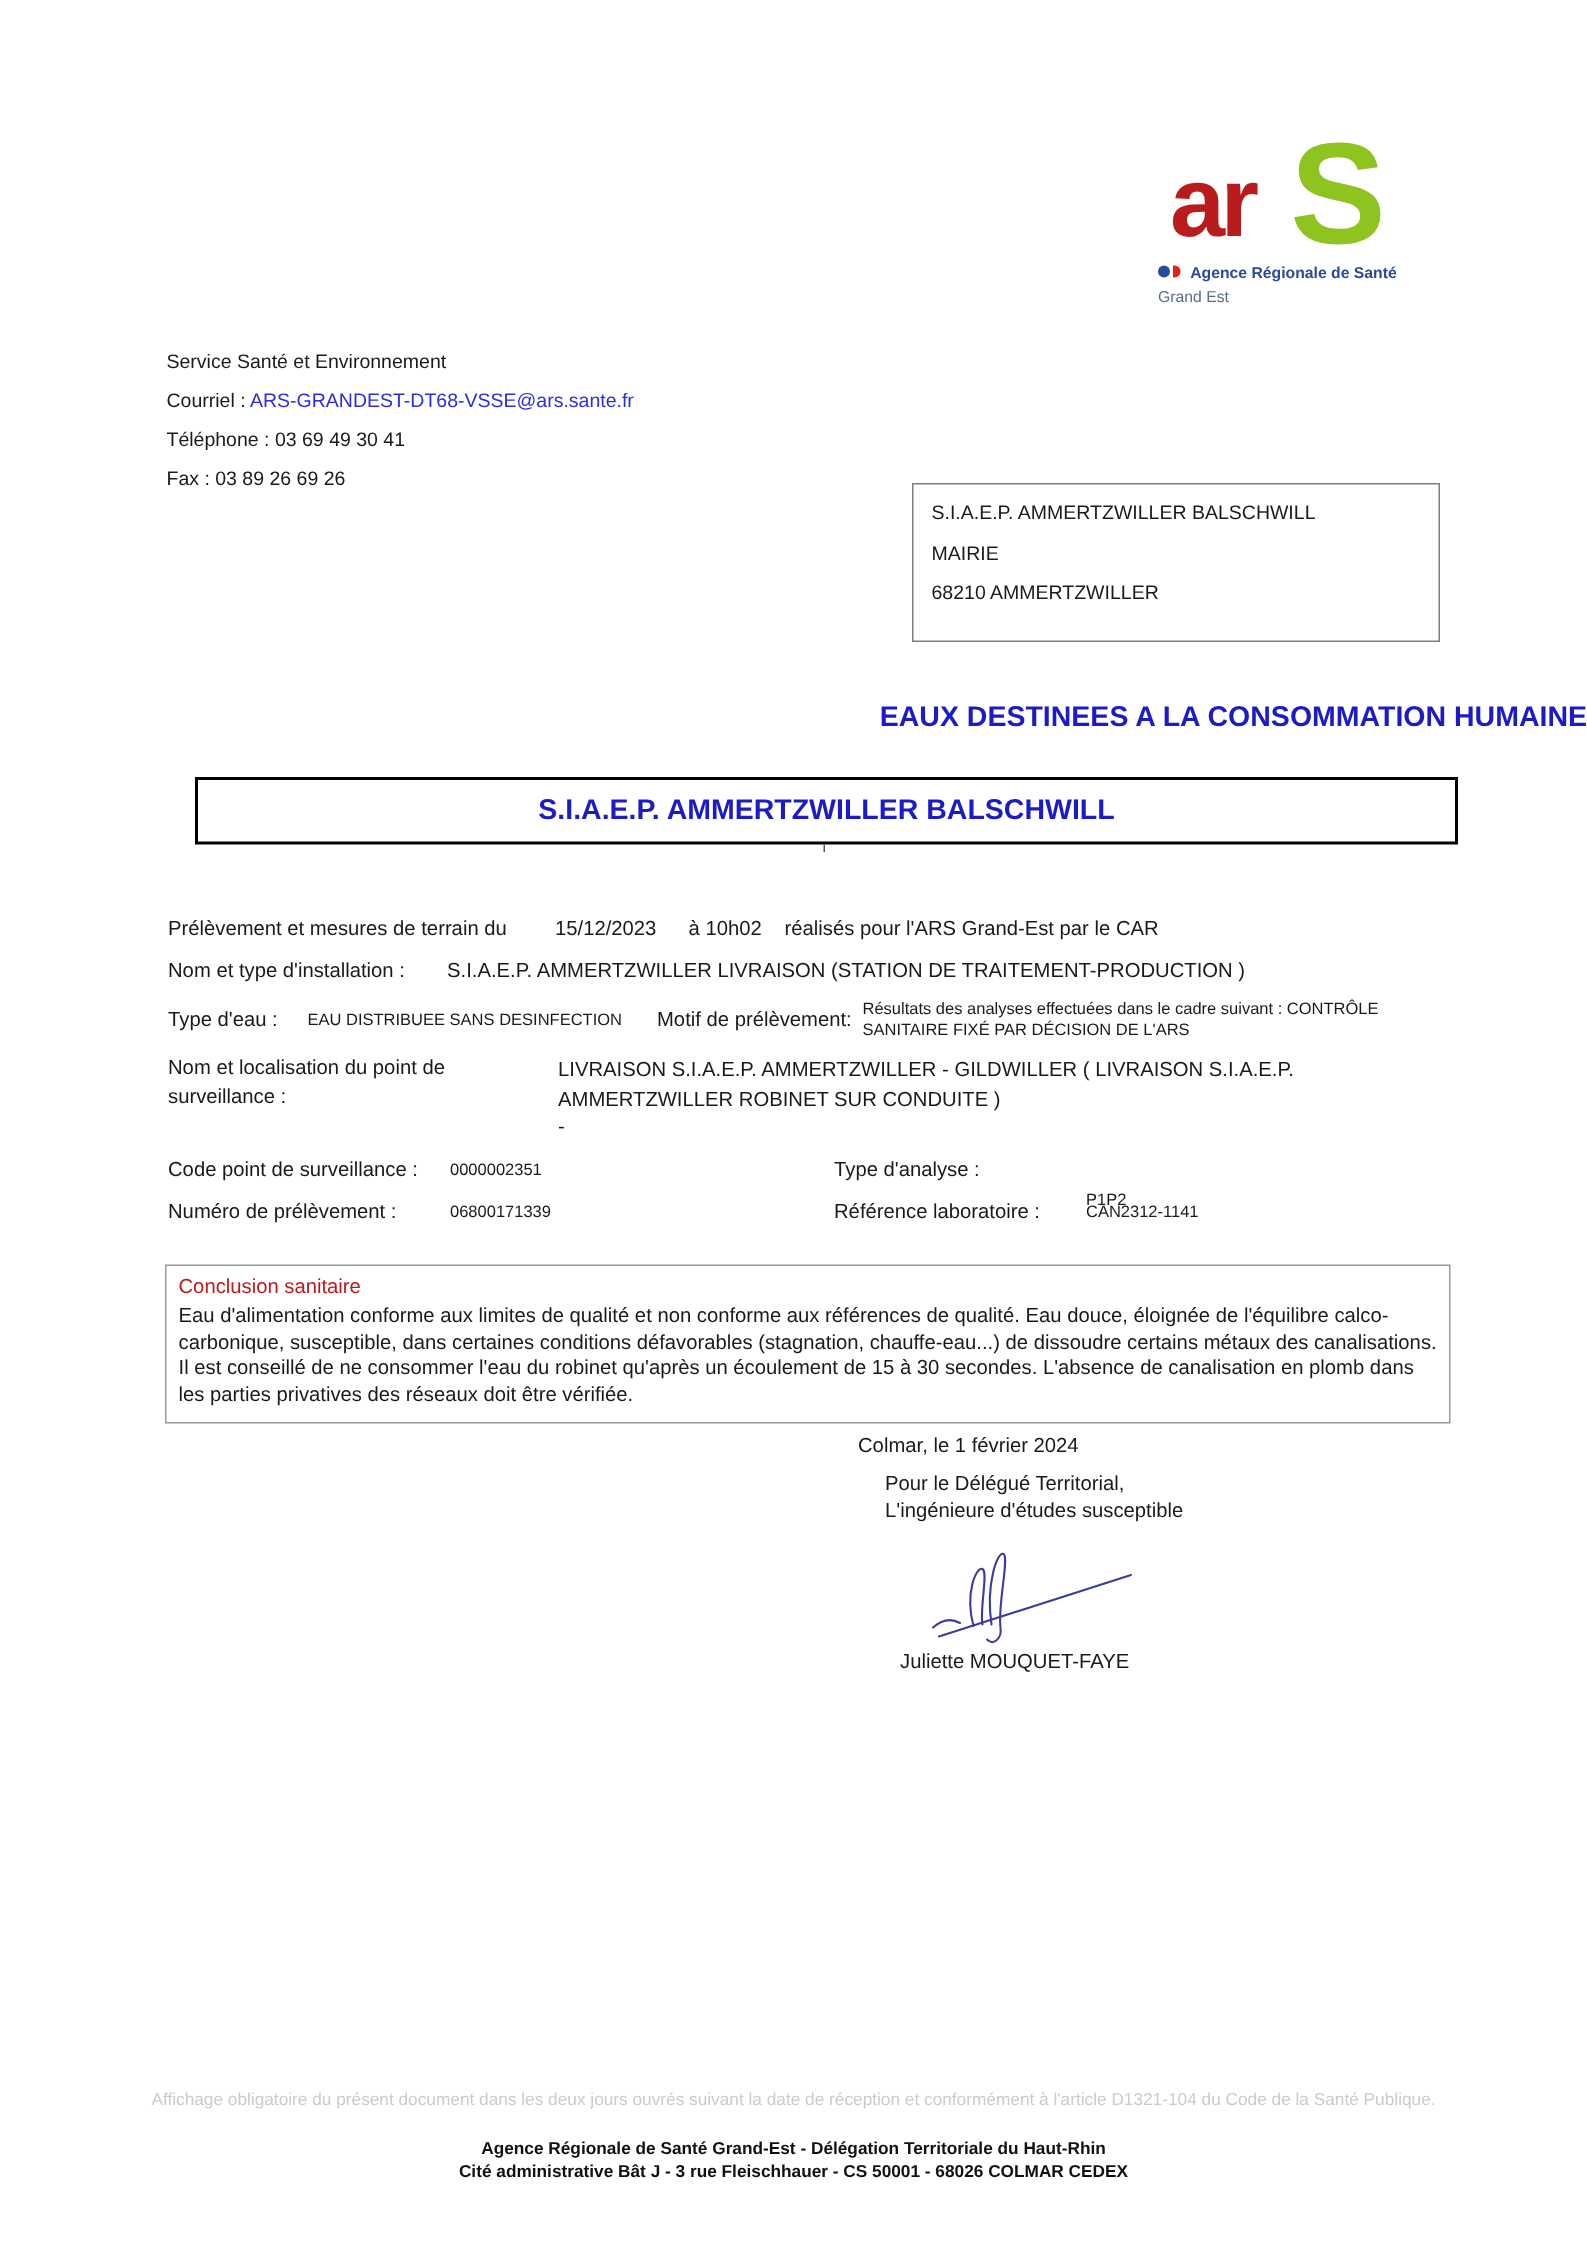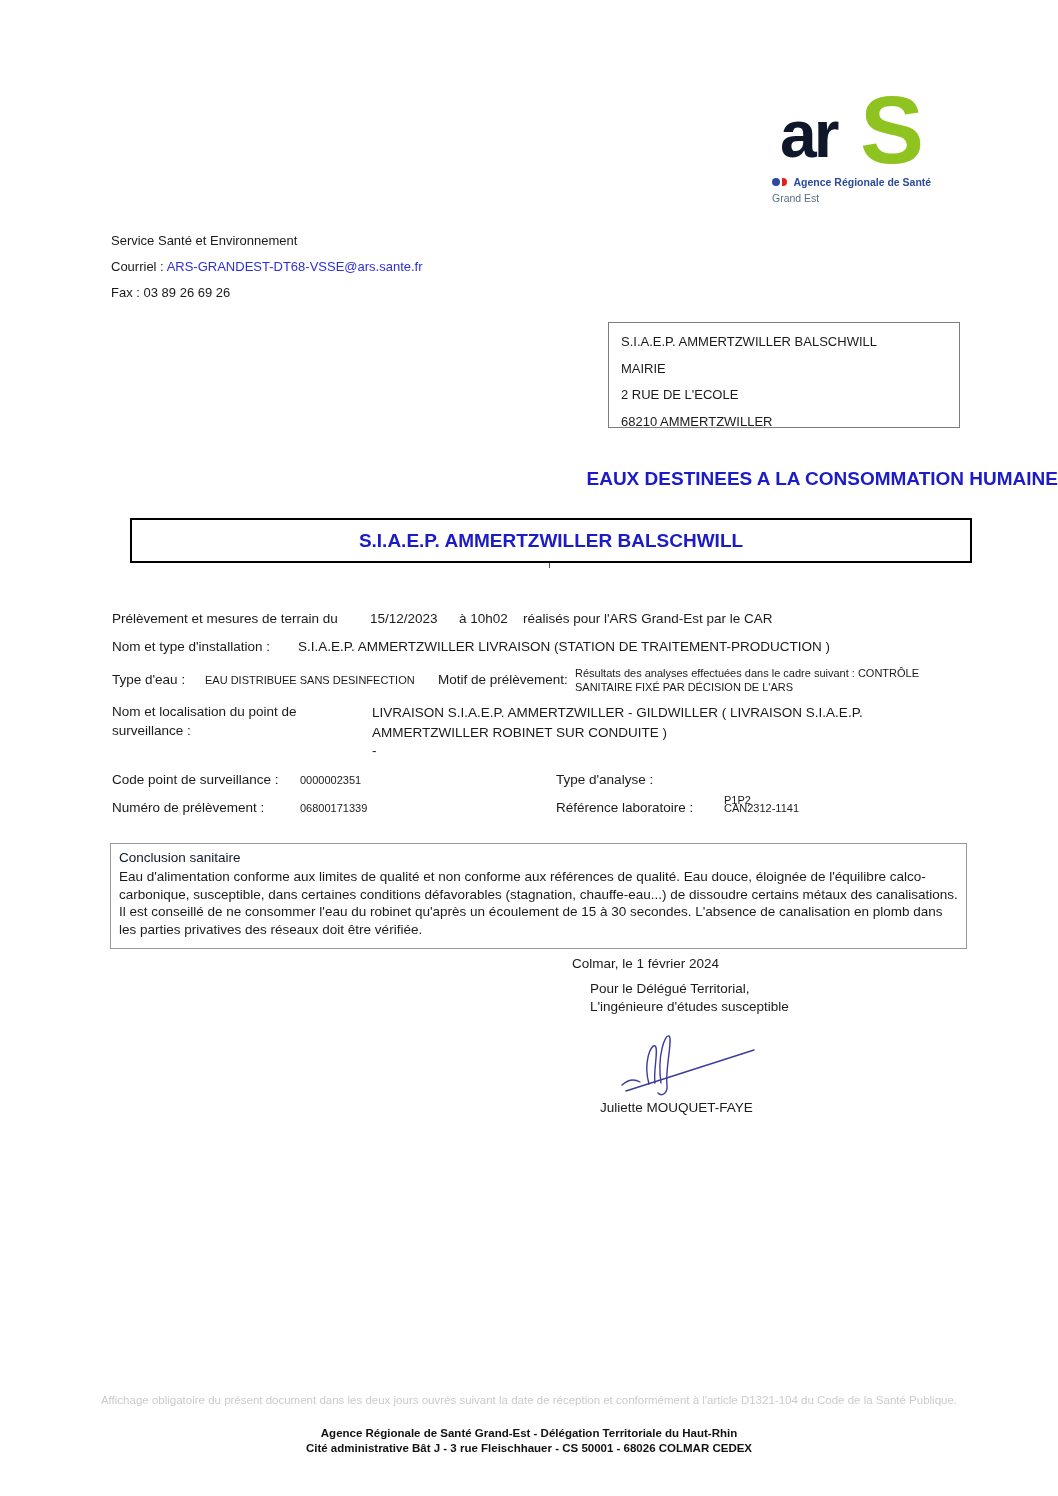--- a/index.html
+++ b/index.html
@@ -14,39 +14,39 @@
   .abs{position:absolute;}
   .fs13{font-size:13px;line-height:26px;}
   .lbl{font-size:13.5px;color:#1a1a1a;}
   .val-sm{font-size:11px;color:#1a1a1a;}
   .blue{color:#1b1bc8;}
   .link{color:#2d2de0;text-decoration:none;cursor:pointer;}
   
   .rf-name{font-size:20px;font-weight:bold;letter-spacing:1.5px;color:#111;line-height:23px;margin-top:6px;}
   .rf-motto{font-family:"DejaVu Serif", serif;font-style:italic;font-size:12.5px;line-height:16px;color:#222;margin-top:8px;}
   
-  .ars-ar{font-size:66px;font-weight:bold;color:#0f172a;letter-spacing:-3px;line-height:60px;}
+  .ars-ar{font-size:66px;font-weight:bold;color:#b91c1c;letter-spacing:-3px;line-height:60px;}
   .ars-s{font-size:96px;font-weight:bold;color:#8fc31f;line-height:60px;}
   .ars-agency{font-size:10.5px;font-weight:bold;color:#2b4a9b;}
   .ars-region{font-size:10.5px;color:#5a6e87;margin-top:2px;}
   .dot{display:inline-block;width:8px;height:8px;border-radius:50%;vertical-align:middle;margin-right:2px;}
   
   .addr-box{border:1px solid #7d7d7d;width:352px;height:106px;padding:6px 12px;box-sizing:border-box;}
   .addr-box div{font-size:13px;line-height:26.5px;}
   
   .main-title{width:100%;text-align:right;font-size:19px;font-weight:bold;}
   .title-box{
     border:2px solid #000;width:842px;height:45px;box-sizing:border-box;
     display:flex;align-items:center;justify-content:center;
     font-size:19px;font-weight:bold;
   }
   .tick{width:1px;height:5px;background:#555;}
   
   .concl-box{border:1px solid #9a9a9a;width:857px;box-sizing:border-box;padding:4px 8px 10px 8px;}
-  .concl-title{font-size:13.5px;color:#0f172a;line-height:20px;}
+  .concl-title{font-size:13.5px;color:#b91c1c;line-height:20px;}
   .concl-body{font-size:13.5px;line-height:17.5px;color:#1a1a1a;}
   
   .foot-notice{width:100%;text-align:center;font-size:11.5px;color:#cbcbcb;}
   .foot-bold{width:100%;text-align:center;font-size:11.5px;font-weight:bold;line-height:15px;color:#111;}
   .sig-name{font-size:13.5px;}
 </style>
 </head>
 <body>
 
 <div class="page">
@@ -62,27 +62,27 @@
       <span class="ars-agency">Agence Régionale de Santé</span>
     </div>
     <div class="ars-region">Grand Est</div>
   </div>
 
   <div class="abs fs13" style="left:111px;top:228px;">
     <div>Service Santé et Environnement</div>
     <div>
       <span>Courriel : </span><span class="link">ARS-GRANDEST-DT68-VSSE@ars.sante.fr</span>
     </div>
+    <div>Téléphone : 03 69 49 30 41</div>
     <div>Fax : 03 89 26 69 26</div>
   </div>
 
   <div class="abs addr-box" style="left:608px;top:322px;">
     <div>S.I.A.E.P. AMMERTZWILLER BALSCHWILL</div>
     <div>MAIRIE</div>
-    <div>2 RUE DE L'ECOLE</div>
     <div>68210 AMMERTZWILLER</div>
   </div>
 
   <div class="abs main-title blue" style="left:0;top:468px;">EAUX DESTINEES A LA CONSOMMATION HUMAINE</div>
 
   <div class="abs title-box blue" style="left:130px;top:518px;">S.I.A.E.P. AMMERTZWILLER BALSCHWILL</div>
   <div class="abs tick" style="left:549px;top:563px;"></div>
 
   <div class="abs lbl" style="left:112px;top:611px;">Prélèvement et mesures de terrain du</div>
   <div class="abs lbl" style="left:370px;top:611px;">15/12/2023</div>

